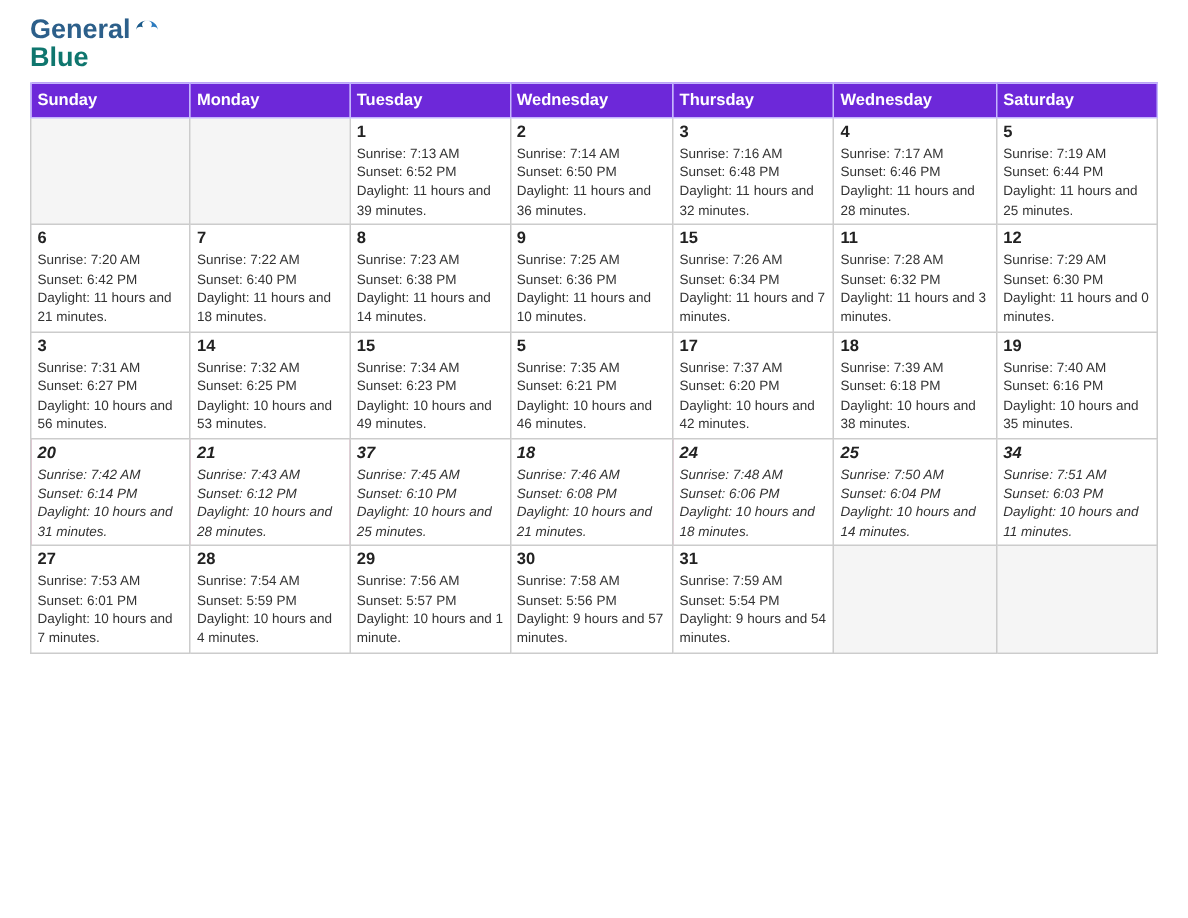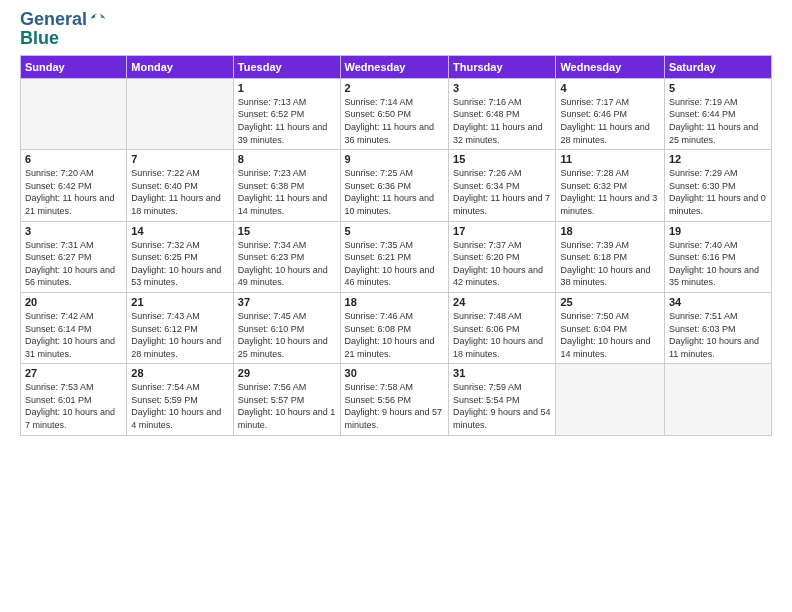--- a/index.html
+++ b/index.html
@@ -203,21 +203,21 @@
           </td>
           <td>
             <span class="day-num">18</span>
             <div class="day-info">Sunrise: 7:39 AM<br>Sunset: 6:18 PM<br>Daylight: 10 hours and 38 minutes.</div>
           </td>
           <td>
             <span class="day-num">19</span>
             <div class="day-info">Sunrise: 7:40 AM<br>Sunset: 6:16 PM<br>Daylight: 10 hours and 35 minutes.</div>
           </td>
         </tr>
-        <tr style="background: #be185d;">
+        <tr style="background: #be185d; font-style: italic;">
           <td>
             <span class="day-num">20</span>
             <div class="day-info">Sunrise: 7:42 AM<br>Sunset: 6:14 PM<br>Daylight: 10 hours and 31 minutes.</div>
           </td>
           <td>
             <span class="day-num">21</span>
             <div class="day-info">Sunrise: 7:43 AM<br>Sunset: 6:12 PM<br>Daylight: 10 hours and 28 minutes.</div>
           </td>
           <td>
             <span class="day-num">37</span>

